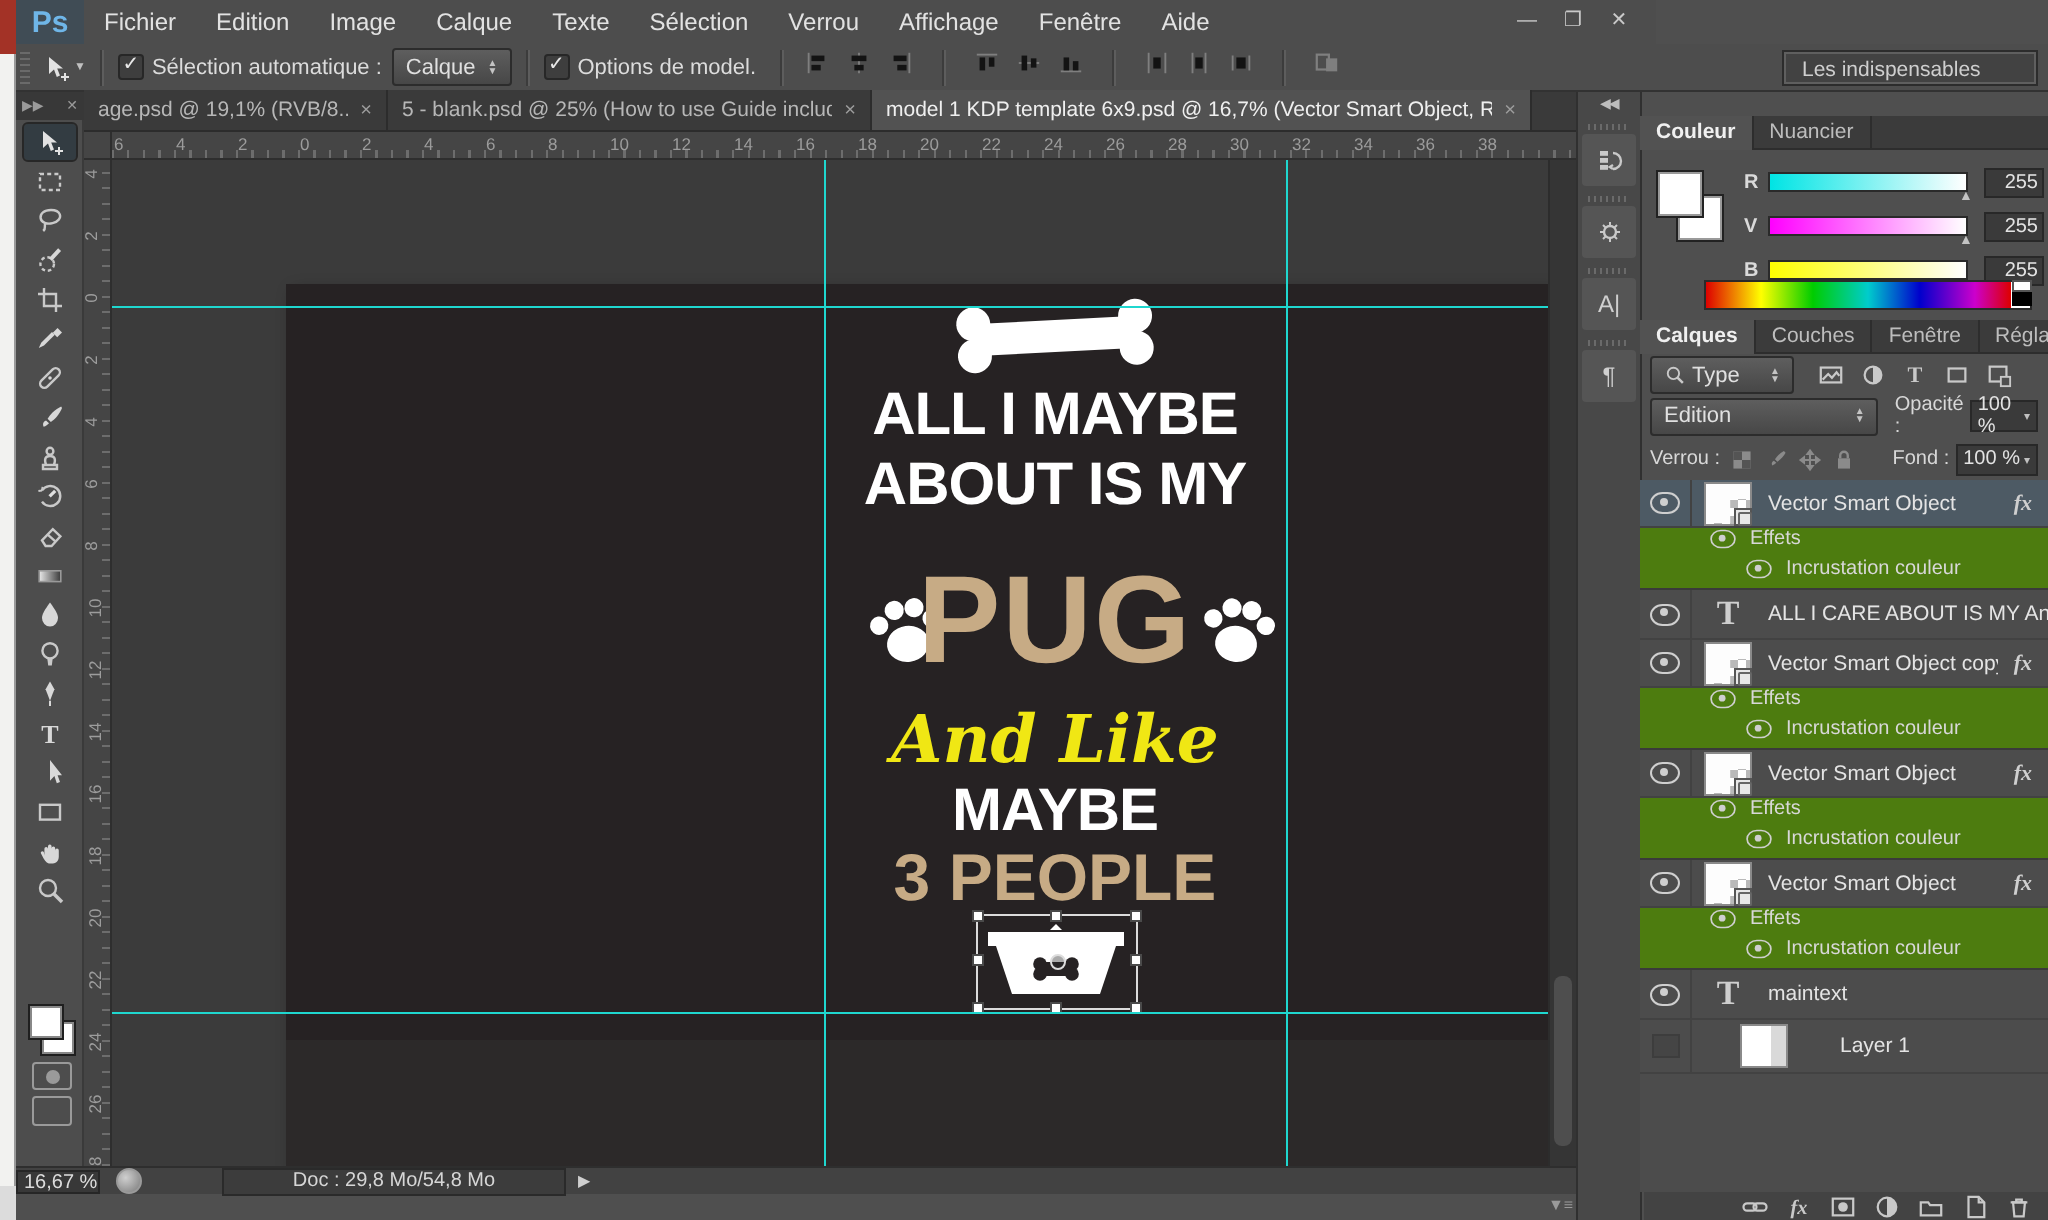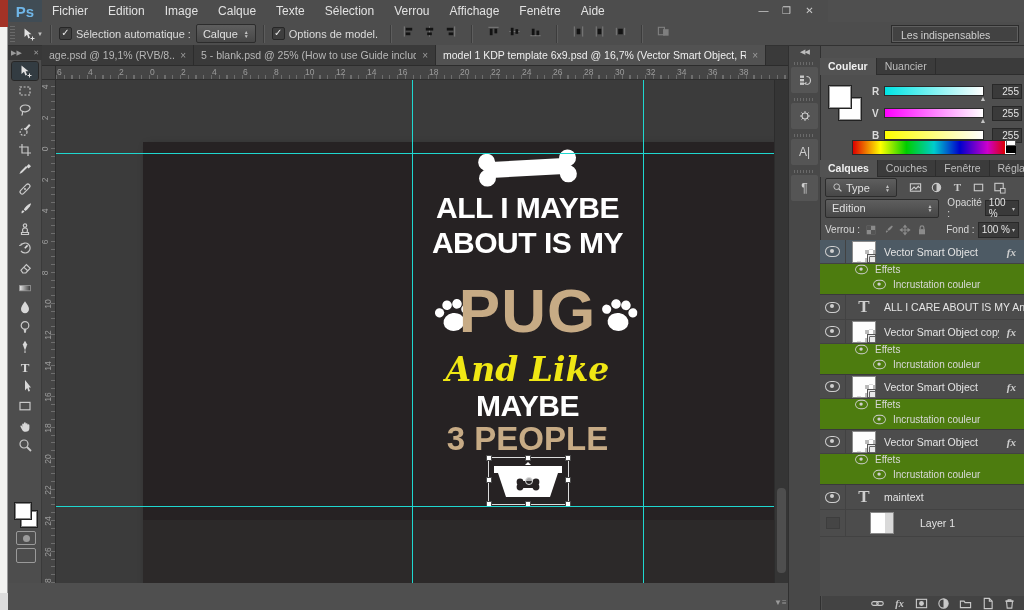--- a/index.html
+++ b/index.html
@@ -813,20 +813,26 @@
       </div>
       <div class="layer-row" style="height: 27px; gap: 18px;">
         <div class="eye-cell">
           <div class="eye-empty"></div>
         </div>
         <div class="thumb light"></div>
         <span class="lname">Layer 1</span>
       </div>
     </div>
 
+  <div class="abs" id="statusbar">
+    <div id="zoom-field">16,67 %</div>
+    <div id="status-globe"></div>
+    <div id="doc-info">Doc : 29,8 Mo/54,8 Mo</div>
+    <span id="doc-arrow">▶</span>
+  </div>
   <div id="layers-bottombar">
       <span>
         <svg width="13" height="13" viewBox="0 0 14 14">
           <rect x="0.8" y="5" width="7" height="4" rx="2" stroke="#c9c9c9" fill="none" stroke-width="1.2"></rect>
           <rect x="6.2" y="5" width="7" height="4" rx="2" stroke="#c9c9c9" fill="none" stroke-width="1.2"></rect>
         </svg>
       </span>
       <span>
         <svg width="13" height="13" viewBox="0 0 14 14">
           <text x="7" y="11" text-anchor="middle" font-size="11" font-style="italic" font-weight="bold" fill="#c9c9c9" font-family="Liberation Serif,serif">fx</text>

